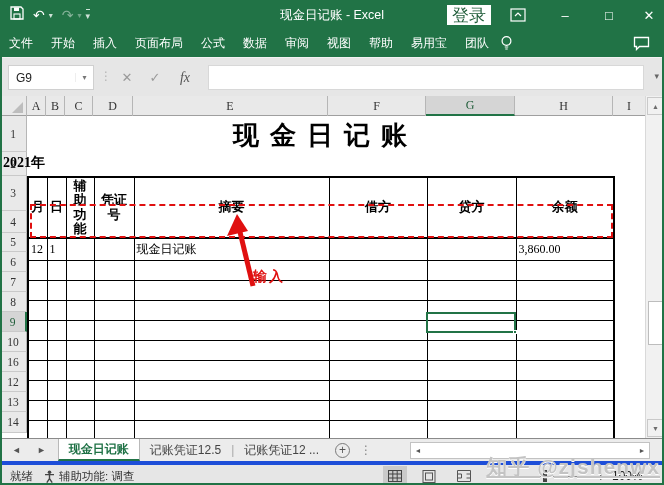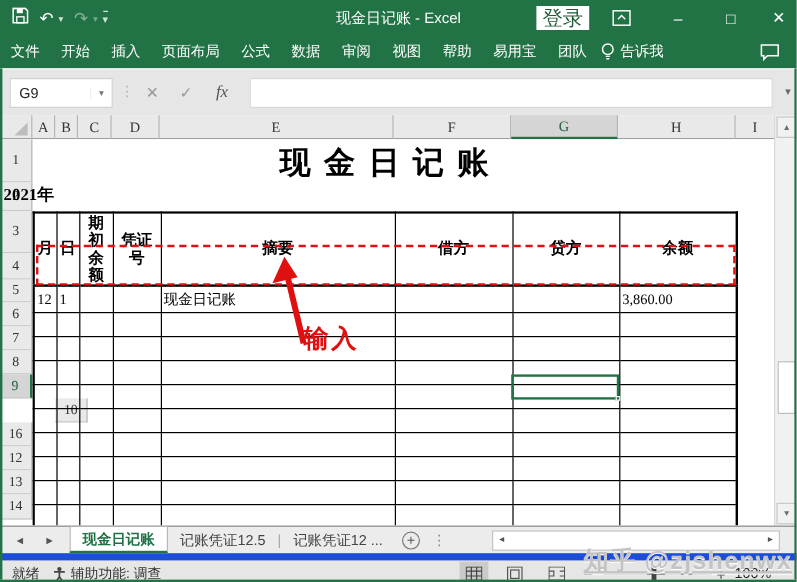--- a/index.html
+++ b/index.html
@@ -49,21 +49,21 @@
   table.sheet{border-collapse:collapse;table-layout:fixed;width:586px;font-family:"Liberation Serif","DejaVu Serif",serif;}
   table.sheet td,table.sheet th{border:1px solid #000;padding:0 2px;height:20px;font-size:12px;color:#000;overflow:hidden;white-space:nowrap;}
   table.sheet{border:2px solid #000;}
   table.sheet thead th{border-bottom:2px solid #000;font-size:13px;font-weight:bold;white-space:normal;line-height:1.1;padding:1px 1px;}
   tr.hdr{height:33px;} tr.r4{height:22px;} tr.r5{height:19px;}
   td.num{text-align:left;padding-right:4px;}
   .wrapnarrow{display:inline-block;max-width:28px;word-break:break-all;}
   .sel-cell{position:absolute;left:426px;top:196px;width:90px;height:21px;border:2px solid #217346;}
   .sel-cell .handle{position:absolute;right:-3px;bottom:-3px;width:4px;height:4px;background:#217346;border:1px solid #fff;}
   .red-dash{position:absolute;left:30px;top:88px;width:583px;height:34px;border:2px dashed #e01010;}
-  .annot{position:absolute;left:253px;top:152px;color:#e01010;font-weight:bold;font-size:21px;font-family:"Liberation Sans",sans-serif;letter-spacing:2px;}
+  .annot{position:absolute;left:253px;top:152px;color:#e01010;font-weight:bold;font-size:14px;font-family:"Liberation Sans",sans-serif;letter-spacing:2px;}
   .arrow-svg{position:absolute;left:180px;top:84px;}
   .gridline-i{position:absolute;left:645px;top:0;width:1px;height:322px;background:#e0e0e0;}
   
   .vscroll{position:absolute;left:645px;top:96px;width:19px;height:342px;background:#f1f1f1;border-left:1px solid #d9d9d9;}
   .vs-btn{position:absolute;left:1px;width:17px;height:18px;background:#f1f1f1;border:1px solid #c9c9c9;color:#6d6d6d;font-size:7px;display:flex;align-items:center;justify-content:center;}
   .vs-up{top:1px;} .vs-down{bottom:1px;}
   .vs-thumb{position:absolute;left:2px;top:205px;width:15px;height:44px;background:#ffffff;border:1px solid #bdbdbd;}
   
   .tabbar{position:absolute;left:0;top:438px;width:664px;height:23px;background:#ececec;border-top:1px solid #8a8a8a;display:flex;align-items:stretch;font-size:12px;color:#444;}
   .nav-arrows{display:flex;align-items:center;gap:16px;padding:0 12px 0 12px;color:#555;font-size:9px;}
@@ -71,21 +71,21 @@
   .stab.active{background:#fff;color:#1e7145;font-weight:bold;border-bottom:2px solid #217346;border-left:1px solid #b9b9b9;border-right:1px solid #b9b9b9;}
   .tab-sep{display:flex;align-items:center;color:#a8a8a8;}
   .newsheet{display:flex;align-items:center;margin-left:6px;}
   .newsheet .circ{width:15px;height:15px;border:1px solid #7a7a7a;border-radius:50%;color:#555;font-size:12px;line-height:13px;text-align:center;}
   .moredots{display:flex;align-items:center;margin-left:10px;color:#888;}
   .hscroll{position:absolute;left:410px;top:3px;width:240px;height:17px;background:#fff;border:1px solid #c2c2c2;}
   .hs-btn{position:absolute;top:0;height:15px;width:14px;display:flex;align-items:center;justify-content:center;color:#555;font-size:7px;}
   .hs-left{left:0;} .hs-right{right:0;}
   .watermark{position:absolute;right:4px;top:16px;height:23px;display:flex;align-items:center;font-size:21px;font-weight:bold;color:#c3c3c3;text-shadow:0 1px 0 #ffffff;z-index:5;letter-spacing:1px;text-decoration:underline;}
   
-  .statusbar{position:absolute;left:0;top:461px;width:664px;height:22px;background:#e6e6e6;border-top:6px solid #1d4ed8;font-size:11.5px;color:#333;}
+  .statusbar{position:absolute;left:0;top:461px;width:664px;height:22px;background:#e6e6e6;border-top:4px solid #1d4ed8;font-size:11.5px;color:#333;}
   .st-ready{position:absolute;left:10px;top:0;height:22px;display:flex;align-items:center;}
   .st-access{position:absolute;left:44px;top:0;height:22px;display:flex;align-items:center;gap:4px;}
   .viewbtn{position:absolute;top:1px;width:24px;height:20px;display:flex;align-items:center;justify-content:center;}
   .viewbtn.sel{background:#cacaca;}
   .vb-normal{left:383px;} .vb-layout{left:417px;} .vb-break{left:452px;}
   .zoom-out{position:absolute;left:486px;top:0;height:22px;display:flex;align-items:center;font-size:14px;color:#444;}
   .zoom-track{position:absolute;left:503px;top:11px;width:90px;height:1px;background:#8a8a8a;}
   .zoom-handle{position:absolute;left:543px;top:5px;width:4px;height:12px;background:#444;}
   .zoom-in{position:absolute;left:597px;top:0;height:22px;display:flex;align-items:center;font-size:13px;color:#444;}
   .zoom-pct{position:absolute;left:612px;top:0;height:22px;display:flex;align-items:center;font-size:12px;color:#222;}
@@ -139,21 +139,20 @@
     <div class="rtab">视图</div>
     <div class="rtab">帮助</div>
     <div class="rtab">易用宝</div>
     <div class="rtab">团队</div>
     <span class="bulb">
       <svg width="13" height="15" viewBox="0 0 13 15">
           <circle cx="6.5" cy="6" r="4.4" fill="none" stroke="#fff" stroke-width="1.2"></circle>
           <path d="M4.8 12 h3.4 M5.3 14 h2.4" stroke="#fff" stroke-width="1.2"></path>
         </svg>
     </span>
-    <div class="rtab tellme">告诉我</div>
     <span class="comment-icon">
       <svg width="17" height="15" viewBox="0 0 17 15">
           <path d="M1.5 1.5 h14 v9 h-9 l-3 3 v-3 h-2 z" fill="none" stroke="#fff" stroke-width="1.3"></path>
         </svg>
     </span>
   </div>
 
   <div class="fbar">
     <div class="namebox">
       <span class="nb-val">G9</span>
@@ -188,21 +187,21 @@
 
     <div class="rowhdr" style="top:0;height:36px;">1</div>
     <div class="rowhdr" style="top:36px;height:24px;">2</div>
     <div class="rowhdr" style="top:60px;height:35px;">3</div>
     <div class="rowhdr" style="top:95px;height:22px;">4</div>
     <div class="rowhdr" style="top:117px;height:19px;">5</div>
     <div class="rowhdr" style="top:136px;height:20px;">6</div>
     <div class="rowhdr" style="top:156px;height:20px;">7</div>
     <div class="rowhdr" style="top:176px;height:20px;">8</div>
     <div class="rowhdr sel" style="top:196px;height:20px;">9</div>
-    <div class="rowhdr" style="top:216px;height:20px;margin-left:46px;">10</div>
+    <div class="rowhdr" style="top:216px;height:20px;">10</div>
     <div class="rowhdr" style="top:236px;height:20px;">16</div>
     <div class="rowhdr" style="top:256px;height:20px;">12</div>
     <div class="rowhdr" style="top:276px;height:20px;">13</div>
     <div class="rowhdr" style="top:296px;height:21px;">14</div>
 
     <div class="gridline-i"></div>
 
     <div class="sheet-title">现金日记账</div>
     <div class="year">2021年</div>
 
@@ -215,21 +214,21 @@
             <col style="width:40px">
           <col style="width:195px">
             <col style="width:98px">
             <col style="width:89px">
             <col style="width:98px">
         </colgroup>
         <thead>
           <tr class="hdr">
             <th>月</th>
             <th>日</th>
-            <th>期初余额</th>
+            <th>辅助功能</th>
             <th><span class="wrapnarrow">凭证号</span></th>
             <th>摘要</th>
             <th>借方</th>
             <th>贷方</th>
             <th>余额</th>
           </tr>
         </thead>
         <tbody>
           <tr class="r4">
             <td>12</td>

